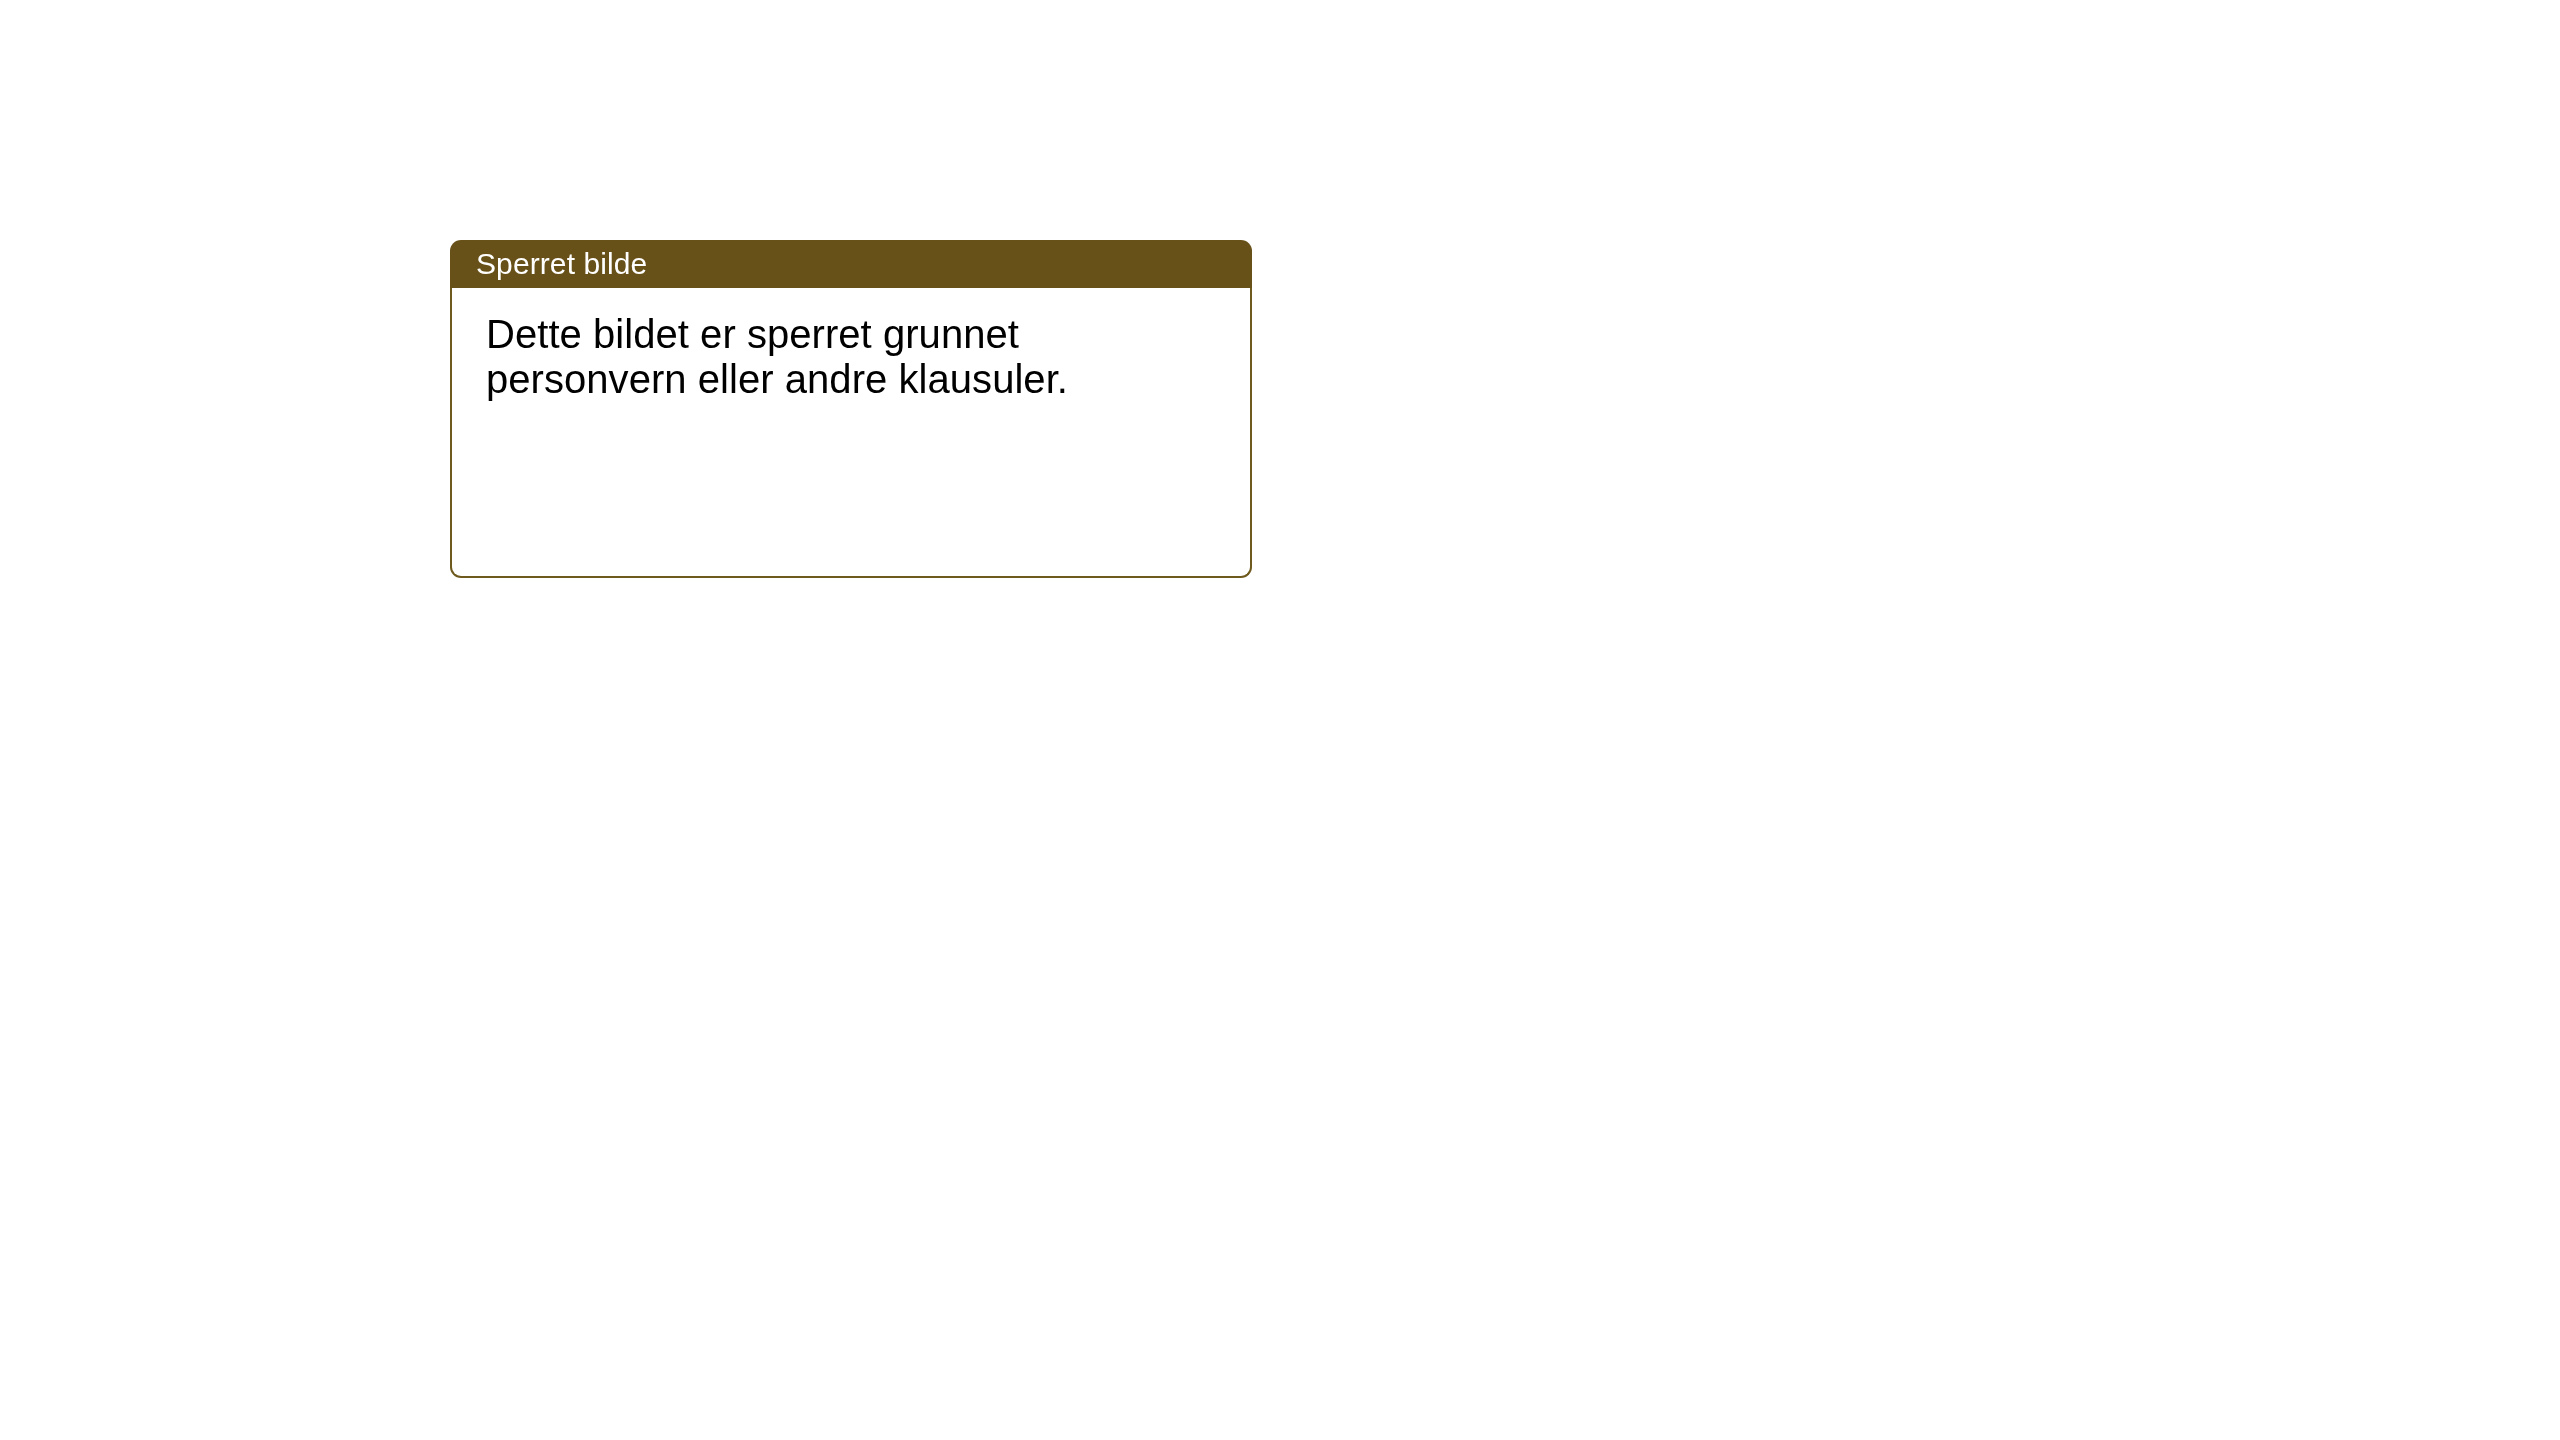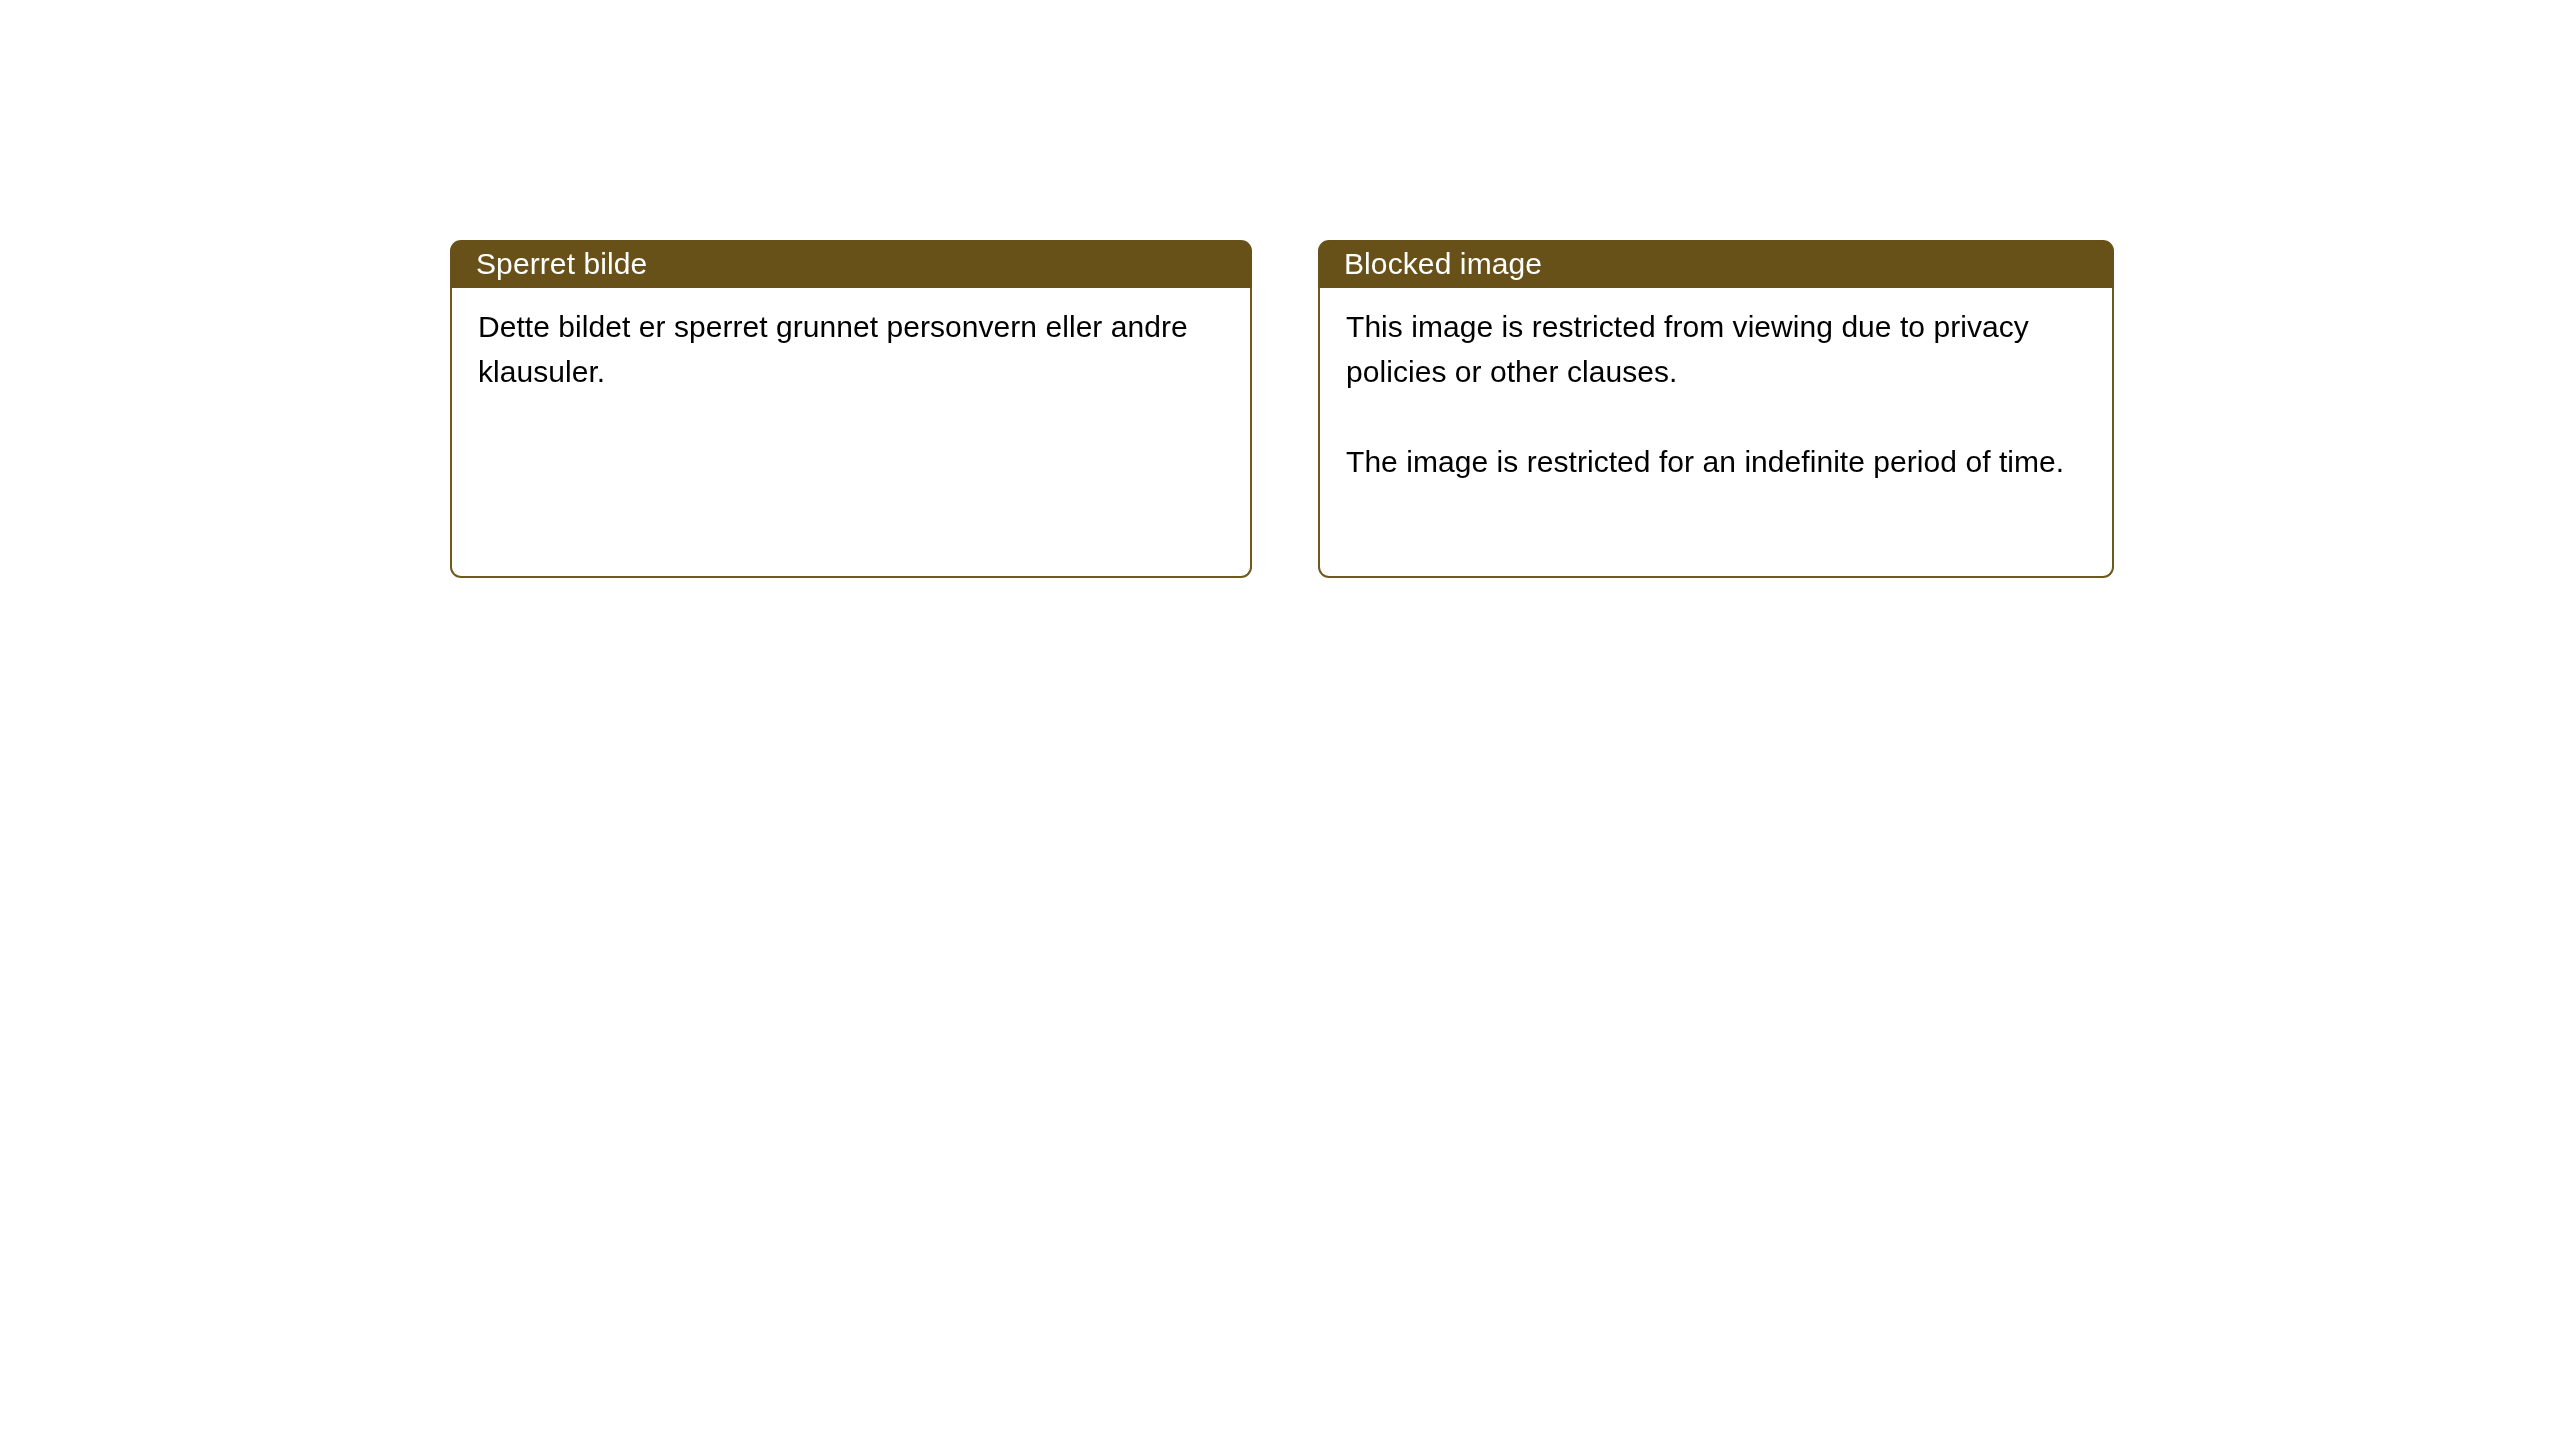--- a/index.html
+++ b/index.html
@@ -63,24 +63,24 @@
     background: #ffffff;
     border-left: 2px solid #6f5a1e;
     border-right: 2px solid #6f5a1e;
     border-bottom: 2px solid #6f5a1e;
     border-radius: 0 0 11px 11px;
     padding: 16px 24px 20px 26px;
   }
 
   .card-paragraph {
     color: #000000;
-    font-size: 30px;
+    font-size: 40px;
     line-height: 45px;
     font-weight: 400;
-    margin: 0;
+    margin: 8px;
     letter-spacing: 0.05px;
   }
 
   .card-paragraph + .card-paragraph {
     margin-top: 45px;
   }
 </style>
 </head>
 <body>
 
@@ -88,23 +88,14 @@
 
   <div class="notice-card card-left">
     <div class="card-header">
       <span class="card-header-title">Sperret bilde</span>
     </div>
     <div class="card-body">
       <p class="card-paragraph">Dette bildet er sperret grunnet personvern eller andre klausuler.</p>
     </div>
   </div>
 
-  <div class="notice-card card-right">
-    <div class="card-header">
-      <span class="card-header-title">Blocked image</span>
-    </div>
-    <div class="card-body">
-      <p class="card-paragraph">This image is restricted from viewing due to privacy policies or other clauses.</p>
-      <p class="card-paragraph">The image is restricted for an indefinite period of time.</p>
-    </div>
-  </div>
 
 </div>
 
 </body></html>

